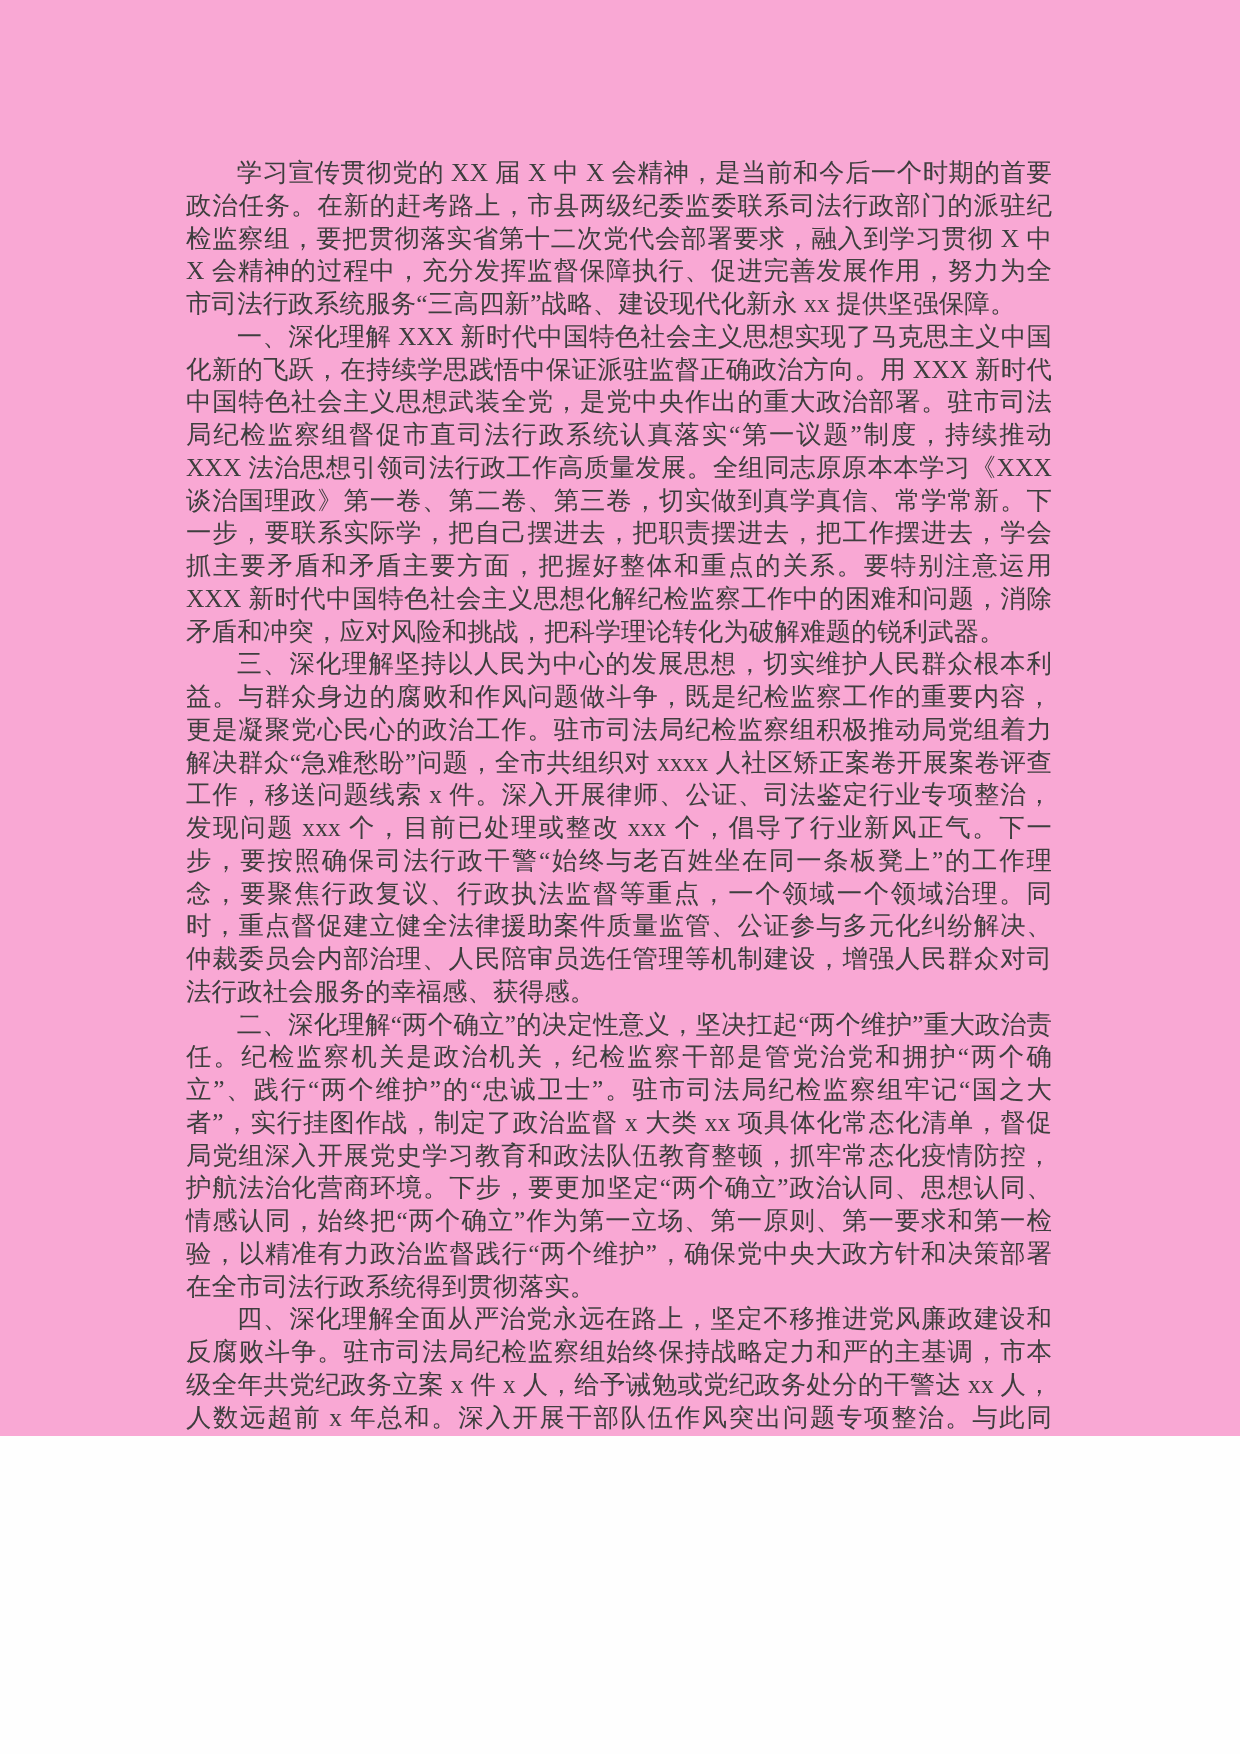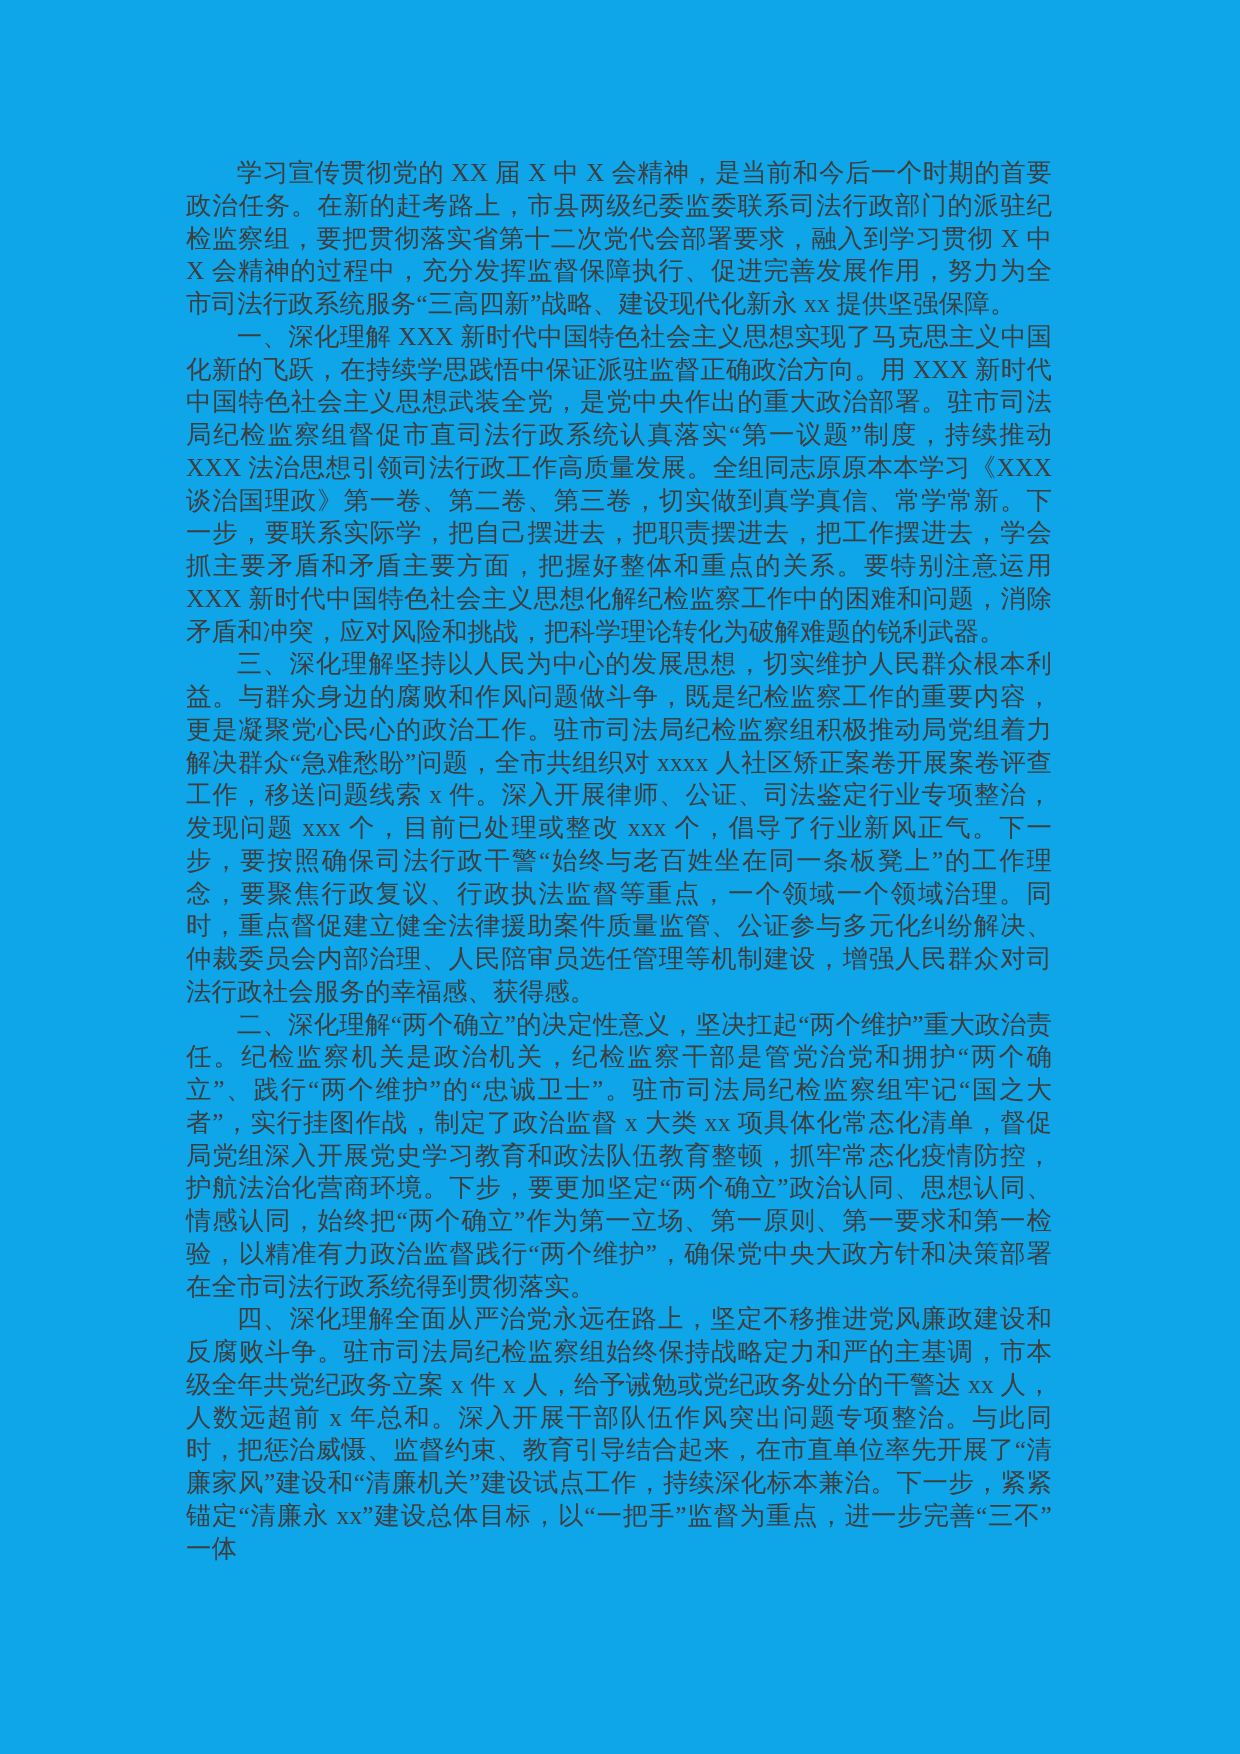--- a/index.html
+++ b/index.html
@@ -3,22 +3,22 @@
 <meta charset="utf-8">
 <style>
   html, body {
     margin: 0;
     padding: 0;
     background: #fefefe;
   }
   .page {
     position: relative;
     width: 1240px;
-    height: 1754px;
-    background: #0ea5e9;
+    height: 1436px;
+    background: #f9a8d4;
     overflow: hidden;
   }
   .content {
     position: absolute;
     left: 186px;
     top: 156px;
     width: 866px;
   }
   .content p {
     margin: 0;

